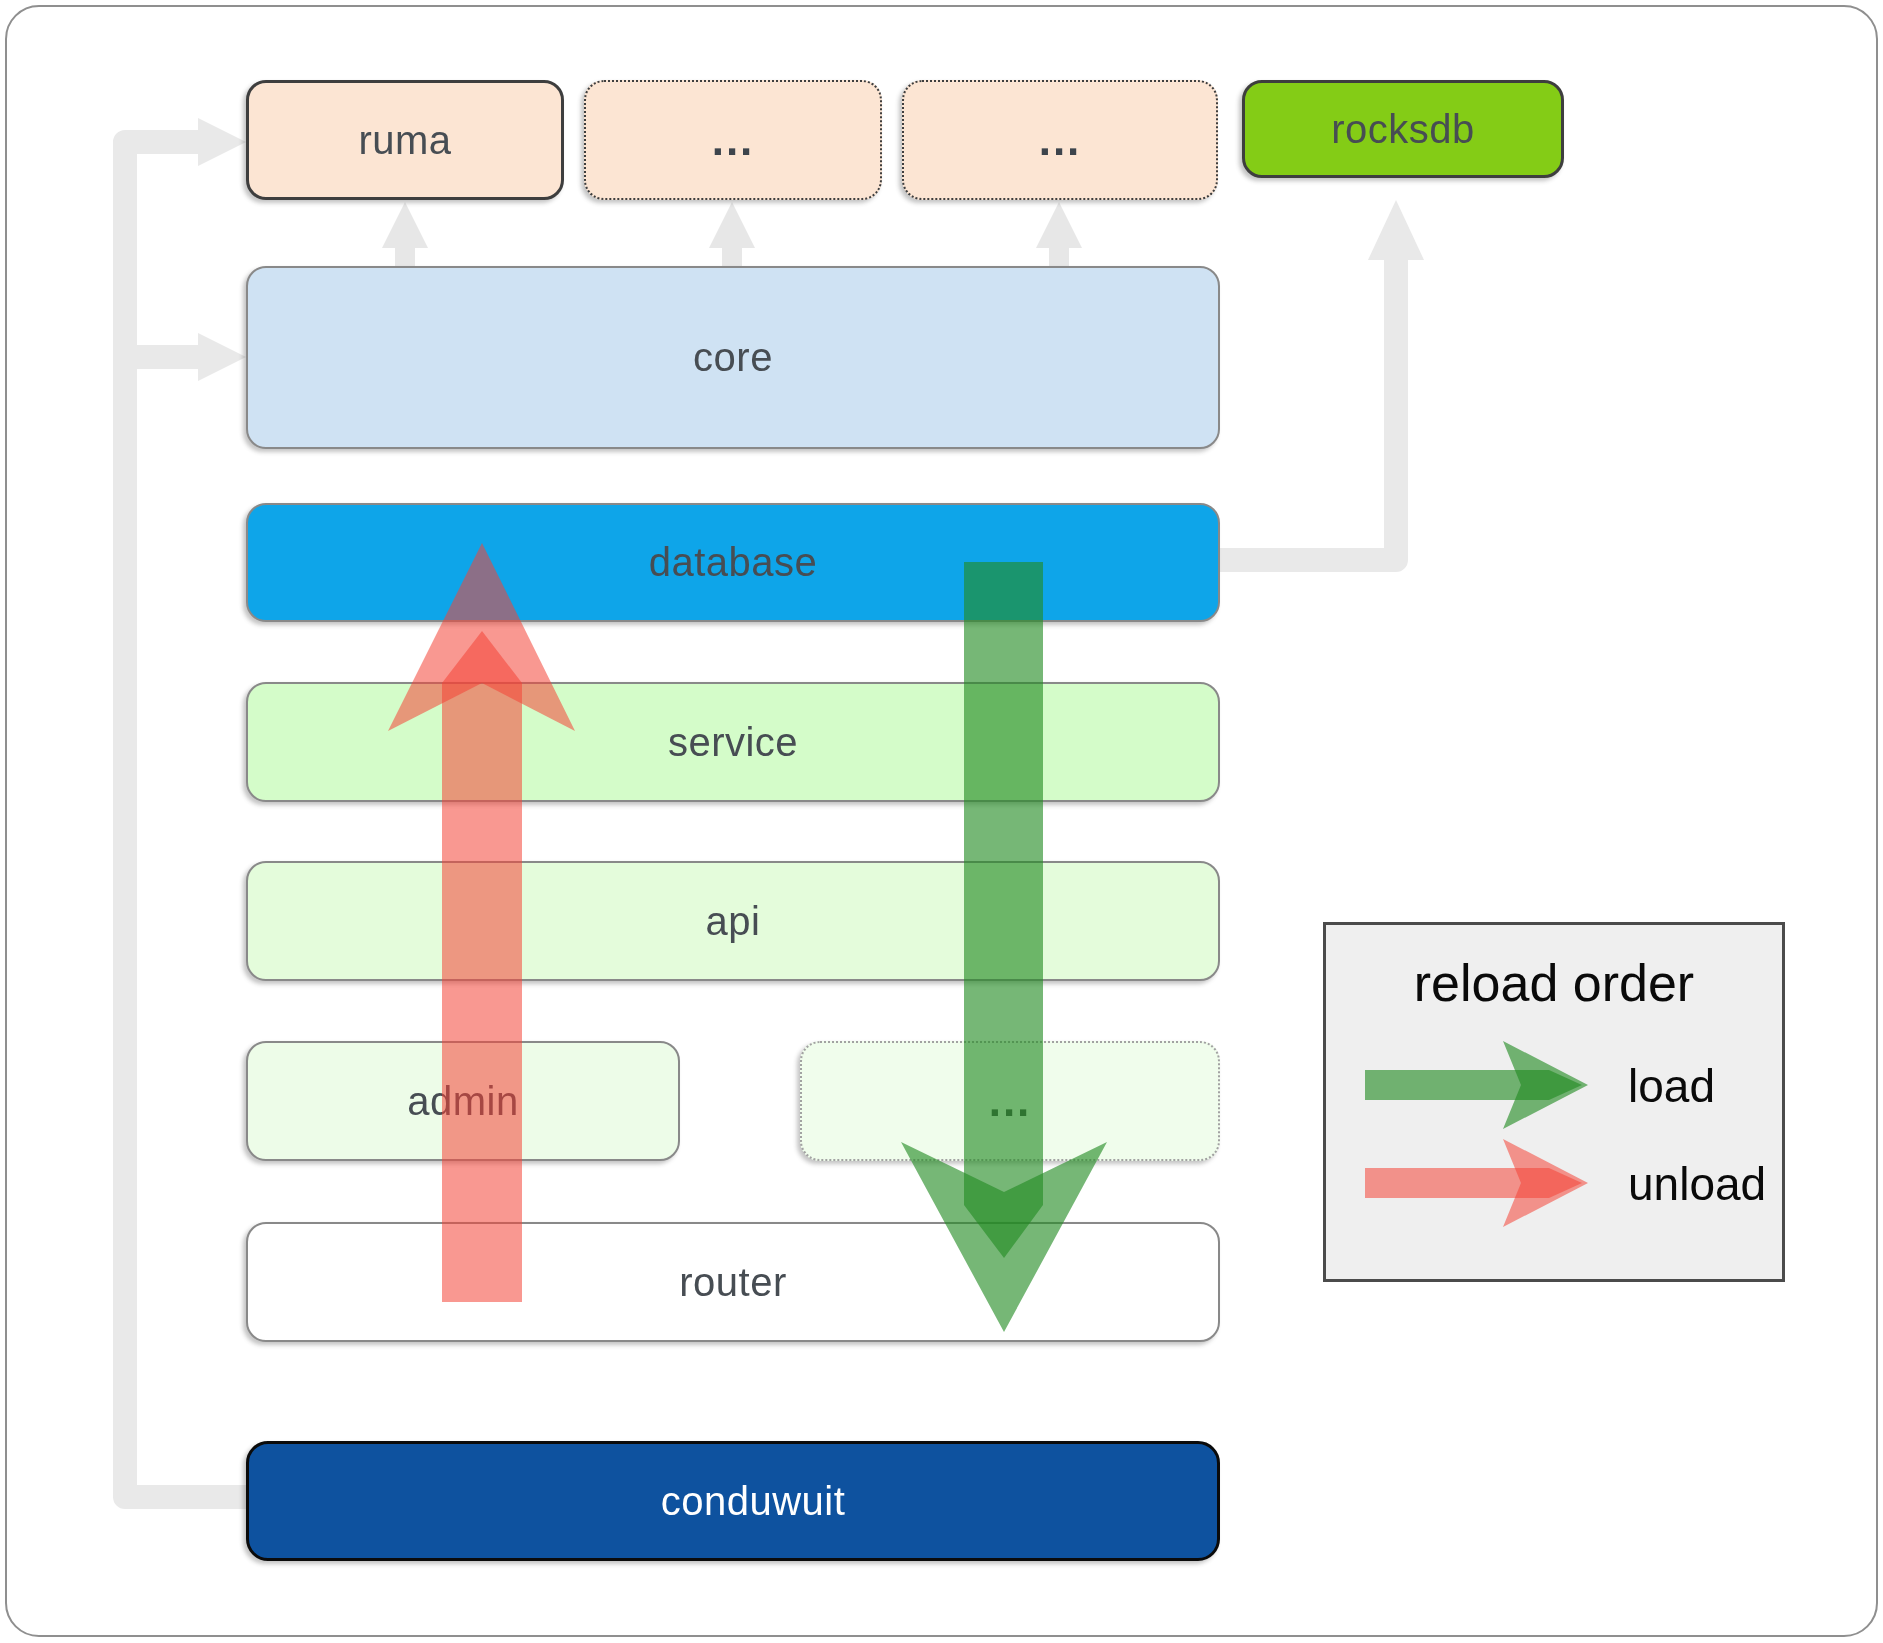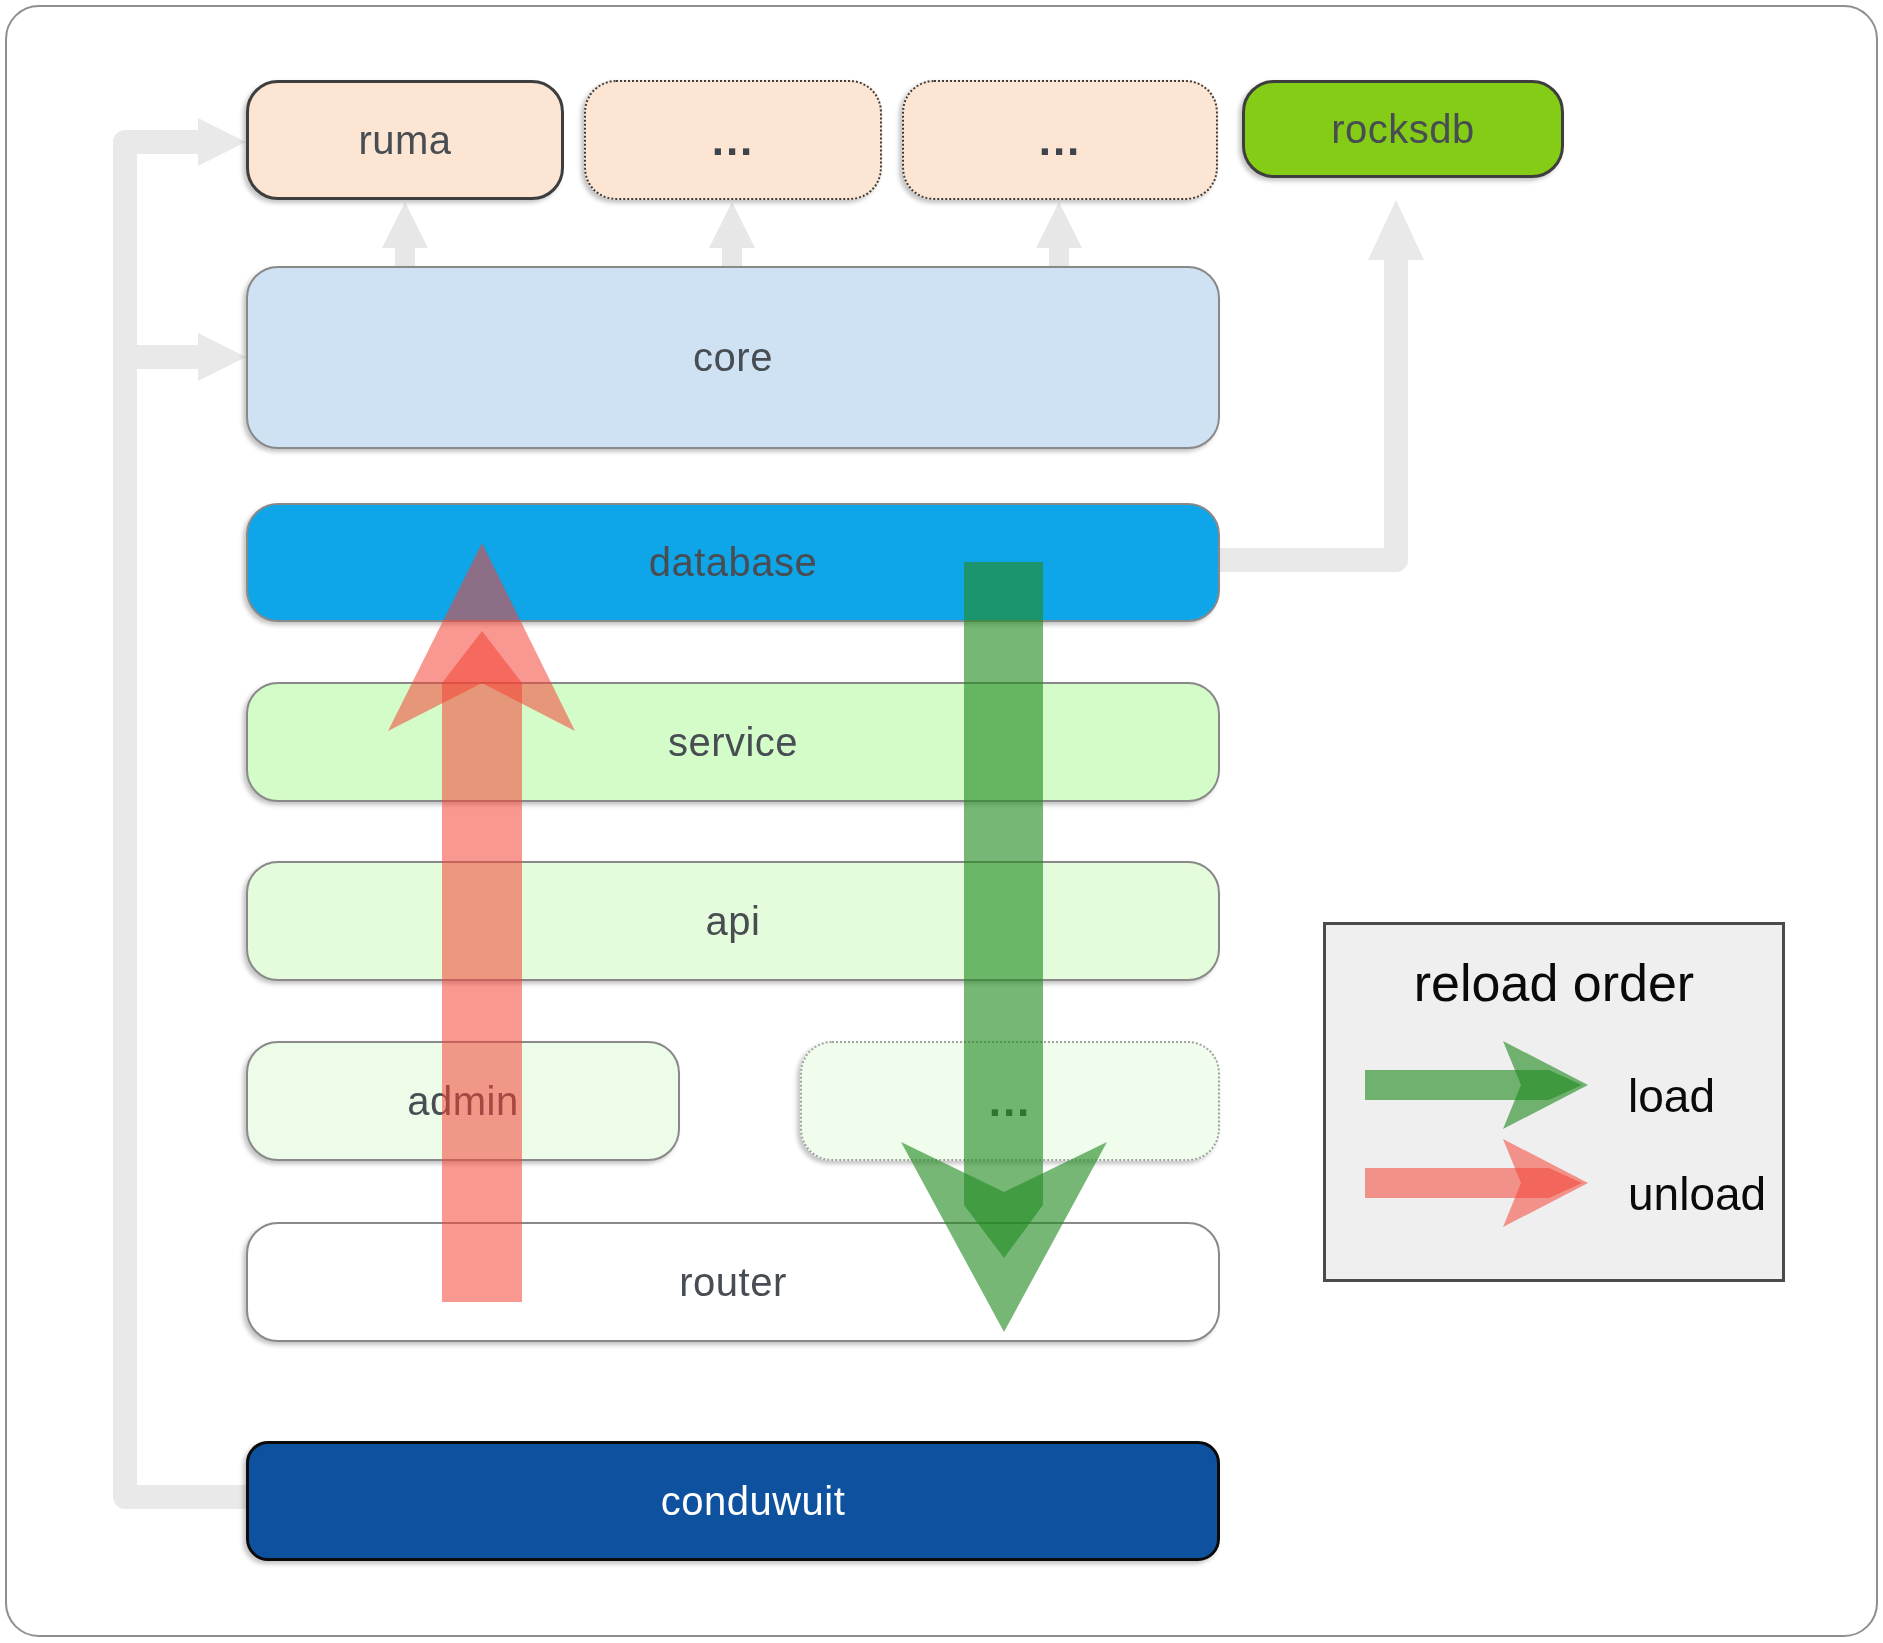--- a/index.html
+++ b/index.html
@@ -21,21 +21,21 @@
     position: absolute;
     left: 0; top: 0;
     pointer-events: none;
   }
   .box {
     position: absolute;
     box-sizing: border-box;
     display: flex;
     align-items: center;
     justify-content: center;
-    border-radius: 32px;
+    border-radius: 20px;
     box-shadow: -3px 3px 4px rgba(60,60,60,0.30);
     z-index: 2;
   }
   .box-label {
     font-size: 40px;
     color: #474d53;
     letter-spacing: 0.5px;
   }
   .dots-label {
     font-size: 44px;
@@ -76,21 +76,20 @@
     left: 0; top: 28px; width: 100%;
     text-align: center;
     font-size: 52px;
     color: #0a0a0a;
   }
   .legend-label {
     position: absolute;
     left: 302px;
     font-size: 46px;
     color: #0a0a0a;
-    margin-top: 10px;
   }
   #legend-label-load   { top: 134px; }
   #legend-label-unload { top: 232px; }
 </style>
 </head>
 <body>
 
 <div id="canvas">
 
   <div id="outer-frame"></div>

